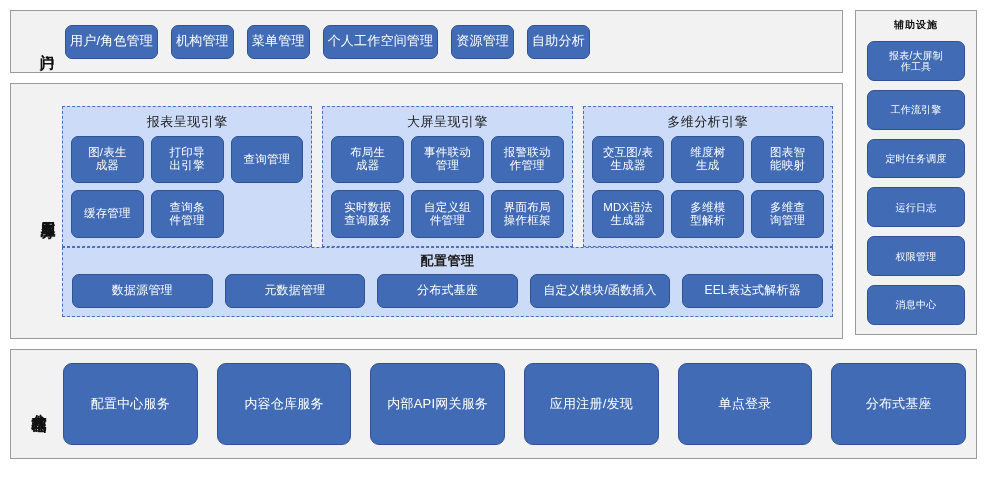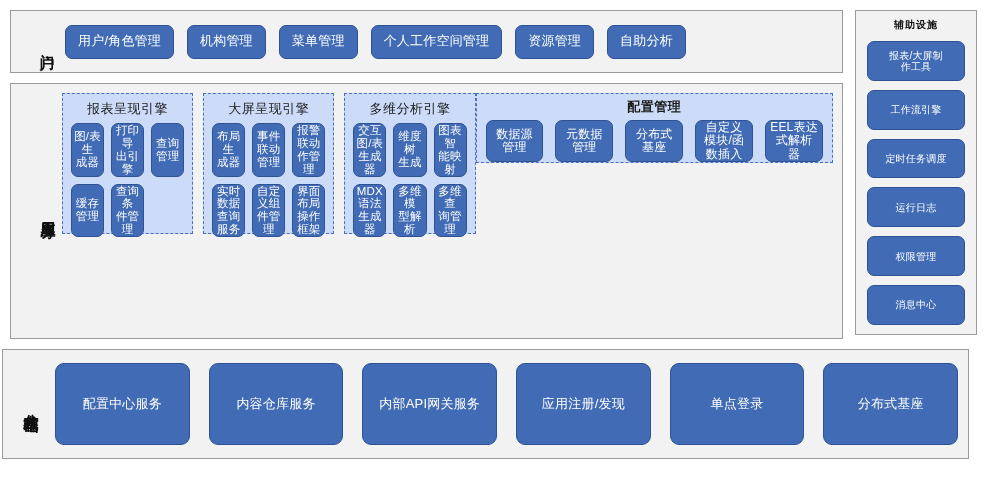--- a/index.html
+++ b/index.html
@@ -67,21 +67,21 @@
     left: 10px; top: 10px; width: 833px; height: 63px;
     padding: 0 10px;
   }
   #portal-label { width: 34px; }
   #portal-buttons {
     display: flex;
     align-items: center;
     gap: 13px;
     margin-left: 10px;
   }
-  #portal-buttons .btn { height: 34px; padding: 0 12px; font-size: 13px; }
+  #portal-buttons .btn { height: 34px; padding: 0 4px; font-size: 13px; }
 
   
   #aux-frame {
     left: 855px; top: 10px; width: 122px; height: 325px;
     flex-direction: column;
     align-items: stretch;
     padding: 7px 11px 9px 11px;
   }
   #aux-title {
     font-weight: bold;
@@ -102,21 +102,21 @@
   
   #app-frame {
     left: 10px; top: 83px; width: 833px; height: 256px;
     padding: 0 9px;
   }
   #app-label { width: 36px; }
   #app-body {
     flex: 1 1 auto;
     height: 100%;
     display: flex;
-    flex-direction: row;
+    flex-direction: column;
     justify-content: center;
     gap: 0;
     margin-left: 6px;
     padding: 9px 0;
     box-sizing: border-box;
   }
   #engines-row {
     display: flex;
     gap: 10px;
     height: 141px;
@@ -166,21 +166,21 @@
   #config-row {
     flex: 1 1 auto;
     display: flex;
     gap: 12px;
     align-items: stretch;
   }
   #config-row .btn { flex: 1 1 0; font-size: 12px; padding: 0 4px; }
 
   
   #dist-frame {
-    left: 2px; top: 349px; width: 967px; height: 110px;
+    left: 10px; top: 349px; width: 967px; height: 110px;
     padding: 0 10px;
   }
   #dist-label { width: 26px; }
   #dist-buttons {
     flex: 1 1 auto;
     display: flex;
     gap: 19px;
     align-items: stretch;
     margin-left: 16px;
     padding: 13px 0;

